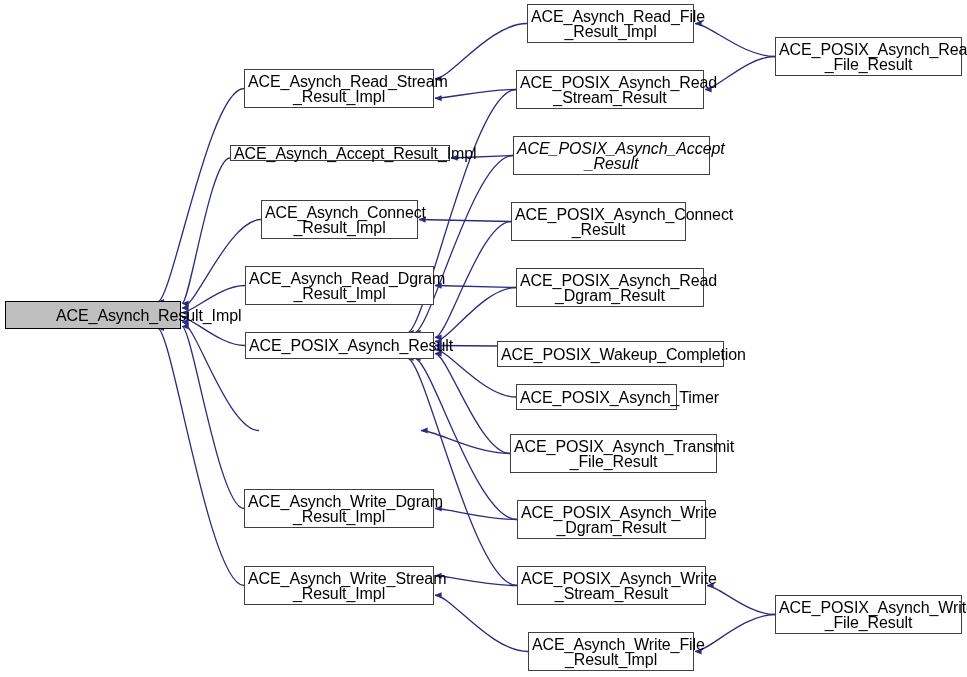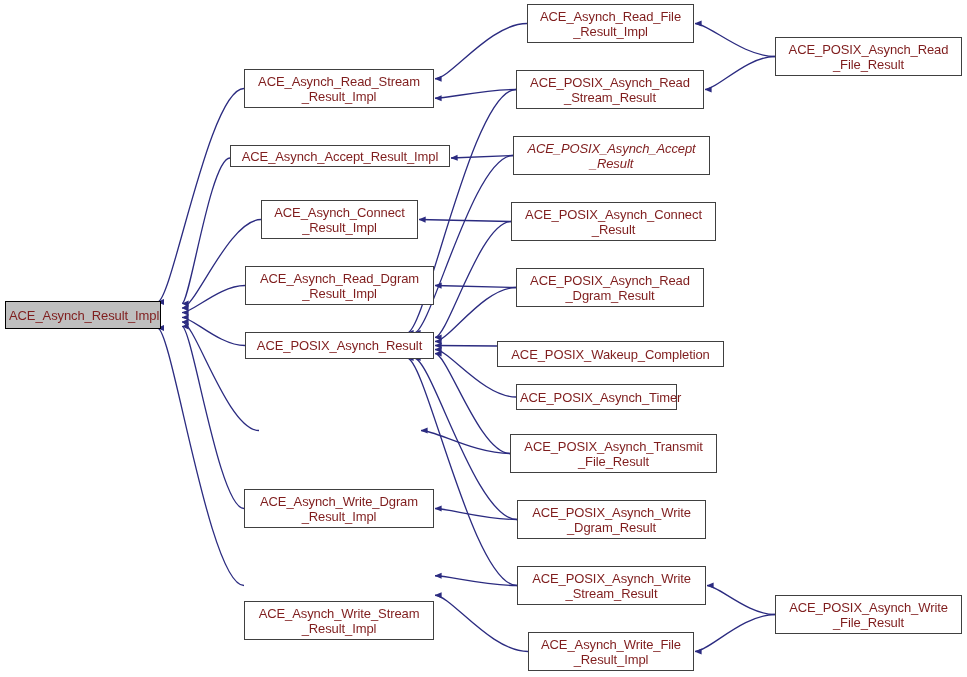--- a/index.html
+++ b/index.html
@@ -24,23 +24,23 @@
   }
   .node-box {
     position: absolute;
     box-sizing: border-box;
     background: #ffffff;
     border: 1px solid #404040;
     display: flex;
     align-items: center;
     justify-content: center;
     text-align: center;
-    color: #7f1d1d;
+    color: #000000;
     font-family: "Liberation Sans", sans-serif;
-    font-size: 13px;
+    font-size: 16px;
     line-height: 15px;
     letter-spacing: -0.1px;
     white-space: pre-line;
     z-index: 5;
     cursor: pointer;
   }
   .node-box.root {
     background: #bfbfbf;
     border: 1px solid #000000;
   }
@@ -86,40 +86,40 @@
       <path d="M 517 519.5 C 483.8 519.5, 448.94 508.5, 435 508.5" fill="none" stroke="#2b2b80" stroke-width="1.3" marker-end="url(#arrowhead)"></path>
       <path d="M 517 519.5 C 475.4 519.5, 431.72 358, 414 358" fill="none" stroke="#2b2b80" stroke-width="1.3" marker-end="url(#arrowhead)"></path>
       <path d="M 517 585.5 C 483.8 585.5, 448.94 575.75, 435 575.75" fill="none" stroke="#2b2b80" stroke-width="1.3" marker-end="url(#arrowhead)"></path>
       <path d="M 517 585.5 C 472.6 585.5, 425.98 358, 407 358" fill="none" stroke="#2b2b80" stroke-width="1.3" marker-end="url(#arrowhead)"></path>
       <path d="M 528 651.5 C 490.4 651.5, 450.92 595.25, 435 595.25" fill="none" stroke="#2b2b80" stroke-width="1.3" marker-end="url(#arrowhead)"></path>
       <path d="M 775 56.5 C 742.6 56.5, 708.58 23.5, 695 23.5" fill="none" stroke="#2b2b80" stroke-width="1.3" marker-end="url(#arrowhead)"></path>
       <path d="M 775 56.5 C 746.6 56.5, 716.78 89.5, 705 89.5" fill="none" stroke="#2b2b80" stroke-width="1.3" marker-end="url(#arrowhead)"></path>
       <path d="M 775 614.5 C 747.4 614.5, 718.42 585.5, 707 585.5" fill="none" stroke="#2b2b80" stroke-width="1.3" marker-end="url(#arrowhead)"></path>
       <path d="M 775 614.5 C 742.6 614.5, 708.58 651.5, 695 651.5" fill="none" stroke="#2b2b80" stroke-width="1.3" marker-end="url(#arrowhead)"></path>
     </svg>
-<div class="node-box root" style="left: 5px; top: 301px; width: 156px; height: 28px;"><span class="node-label">ACE_Asynch_Result_Impl</span></div>
+<div class="node-box root" style="left: 5px; top: 301px; width: 176px; height: 28px; padding-left: 47px;"><span class="node-label">ACE_Asynch_Result_Impl</span></div>
     <div class="node-box" style="left: 244px; top: 69px; width: 190px; height: 39px;"><span class="node-label">ACE_Asynch_Read_Stream
 _Result_Impl</span></div>
-    <div class="node-box" style="left: 230px; top: 145px; width: 220px; height: 22px;"><span class="node-label">ACE_Asynch_Accept_Result_Impl</span></div>
+    <div class="node-box" style="left: 230px; top: 145px; width: 220px; height: 16px;"><span class="node-label">ACE_Asynch_Accept_Result_Impl</span></div>
     <div class="node-box" style="left: 261px; top: 200px; width: 157px; height: 39px;"><span class="node-label">ACE_Asynch_Connect
 _Result_Impl</span></div>
     <div class="node-box" style="left: 245px; top: 266px; width: 189px; height: 39px;"><span class="node-label">ACE_Asynch_Read_Dgram
 _Result_Impl</span></div>
     <div class="node-box" style="left: 245px; top: 332px; width: 189px; height: 27px;"><span class="node-label">ACE_POSIX_Asynch_Result</span></div>
     <div class="node-box" style="left: 244px; top: 489px; width: 190px; height: 39px;"><span class="node-label">ACE_Asynch_Write_Dgram
 _Result_Impl</span></div>
-    <div class="node-box" style="left: 244px; top: 566px; width: 190px; height: 39px; margin-top: 35px;"><span class="node-label">ACE_Asynch_Write_Stream
+    <div class="node-box" style="left: 244px; top: 566px; width: 190px; height: 39px;"><span class="node-label">ACE_Asynch_Write_Stream
 _Result_Impl</span></div>
     <div class="node-box" style="left: 527px; top: 4px; width: 167px; height: 39px;"><span class="node-label">ACE_Asynch_Read_File
 _Result_Impl</span></div>
     <div class="node-box" style="left: 516px; top: 70px; width: 188px; height: 39px;"><span class="node-label">ACE_POSIX_Asynch_Read
 _Stream_Result</span></div>
     <div class="node-box" style="left: 513px; top: 136px; width: 197px; height: 39px; font-style: italic;"><span class="node-label">ACE_POSIX_Asynch_Accept
 _Result</span></div>
-    <div class="node-box" style="left: 511px; top: 202px; width: 205px; height: 39px;"><span class="node-label">ACE_POSIX_Asynch_Connect
+    <div class="node-box" style="left: 511px; top: 202px; width: 175px; height: 39px;"><span class="node-label">ACE_POSIX_Asynch_Connect
 _Result</span></div>
     <div class="node-box" style="left: 516px; top: 268px; width: 188px; height: 39px;"><span class="node-label">ACE_POSIX_Asynch_Read
 _Dgram_Result</span></div>
     <div class="node-box" style="left: 497px; top: 333px; width: 227px; height: 26px; margin-top: 8px;"><span class="node-label">ACE_POSIX_Wakeup_Completion</span></div>
     <div class="node-box" style="left: 516px; top: 384px; width: 161px; height: 26px;"><span class="node-label">ACE_POSIX_Asynch_Timer</span></div>
     <div class="node-box" style="left: 510px; top: 434px; width: 207px; height: 39px;"><span class="node-label">ACE_POSIX_Asynch_Transmit
 _File_Result</span></div>
     <div class="node-box" style="left: 517px; top: 500px; width: 189px; height: 39px;"><span class="node-label">ACE_POSIX_Asynch_Write
 _Dgram_Result</span></div>
     <div class="node-box" style="left: 517px; top: 566px; width: 189px; height: 39px;"><span class="node-label">ACE_POSIX_Asynch_Write

